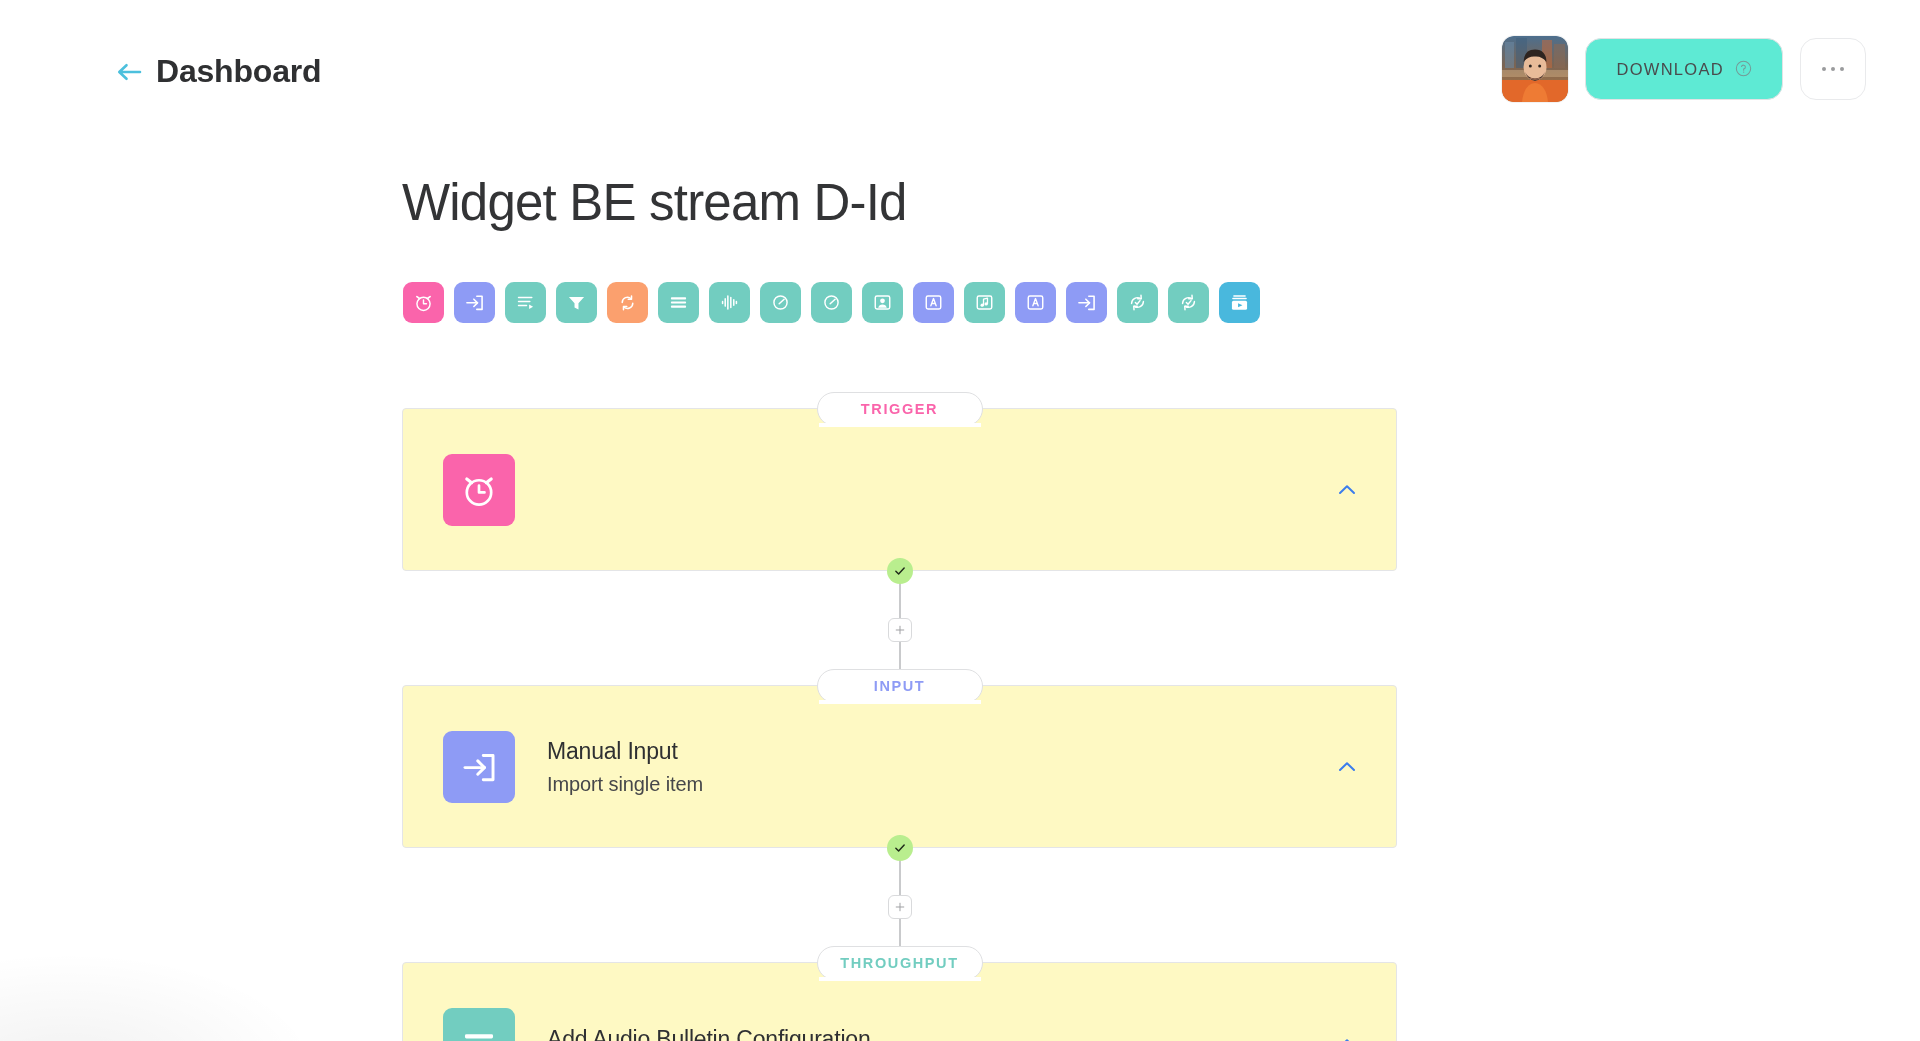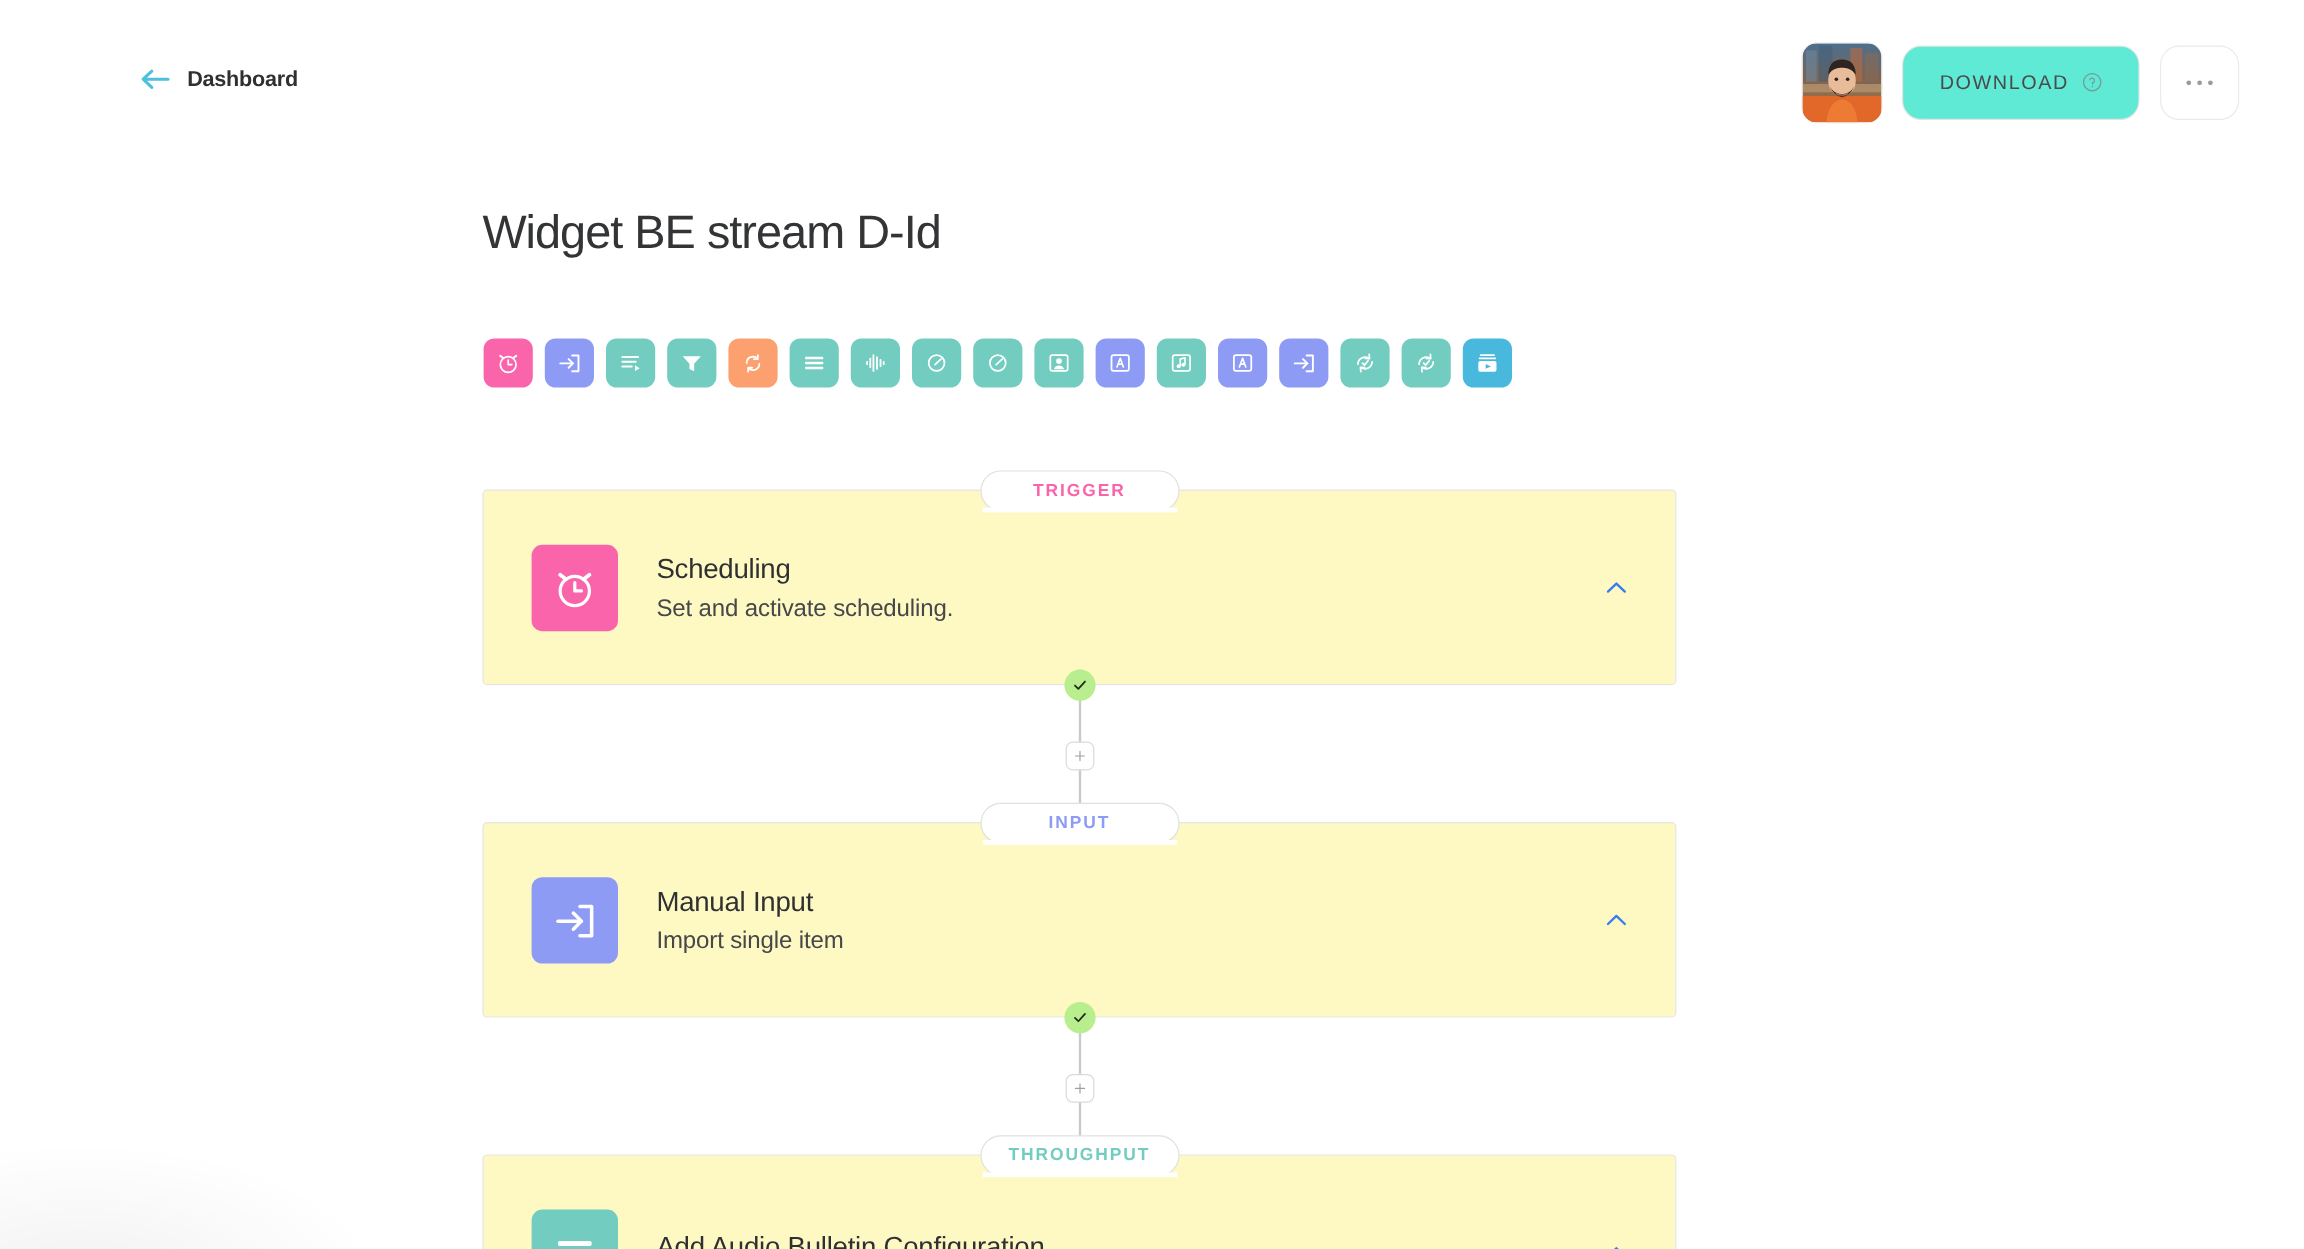--- a/index.html
+++ b/index.html
@@ -28,21 +28,21 @@
     position: absolute; top: 0; left: 0;
     width: 1920px; height: 136px;
   }
   .back-link {
     position: absolute; left: 116px; top: 53px;
     display: flex; align-items: center; gap: 14px;
     cursor: pointer;
   }
   .back-arrow { width: 26px; height: 26px; display: block; }
   .back-label {
-    font-size: 18px; font-weight: 700; color: #2f3032;
+    font-size: 32px; font-weight: 700; color: #2f3032;
     letter-spacing: -0.2px;
   }
 
   .top-actions {
     position: absolute; right: 54px; top: 36px;
     display: flex; align-items: center; gap: 17px;
   }
   .avatar {
     width: 66px; height: 66px; border-radius: 12px;
     overflow: hidden; flex: none;
@@ -76,21 +76,21 @@
     width: 66px; height: 62px; border-radius: 16px;
     background: #ffffff; border: 1px solid #e9eaec;
     display: flex; align-items: center; justify-content: center;
     gap: 5px; cursor: pointer;
   }
   .btn-more i { width: 4px; height: 4px; border-radius: 50%; background: #9a9b9d; display: block; }
 
   
   .title {
     position: absolute; left: 402px; top: 173px;
-    font-size: 39px; font-weight: 400; color: #333436;
+    font-size: 51px; font-weight: 400; color: #333436;
     letter-spacing: -0.8px; white-space: nowrap;
   }
 
   
   .icon-strip {
     position: absolute; left: 403px; top: 282px;
     display: flex; gap: 10px;
   }
   .strip-icon {
     width: 41px; height: 41px; border-radius: 9px;
@@ -358,24 +358,20 @@
       <div class="node" style="top: 408px;">
     <div class="node-card">
       <div class="node-badge notch-mask" style="color:#fa64ab">TRIGGER</div>
       <div class="node-icon" style="background:#fa64ab">
             <svg viewBox="0 0 41 41" width="50" height="50">
               <circle cx="20.5" cy="22.5" r="10" stroke="#ffffff" fill="none" stroke-linecap="round" stroke-linejoin="round" stroke-width="2.2"></circle>
                <path d="M20.5 16.8 V22.5 H25" stroke="#ffffff" fill="none" stroke-linecap="round" stroke-linejoin="round" stroke-width="2.2"></path>
                <path d="M10.5 11.5 L14.5 14.5 M30.5 11.5 L26.5 14.5" stroke="#ffffff" fill="none" stroke-linecap="round" stroke-linejoin="round" stroke-width="2.6"></path>
             </svg>
           </div>
-      <div class="node-text">
-        <div class="node-title">Scheduling</div>
-        <div class="node-desc">Set and activate scheduling.</div>
-      </div>
       <div class="node-chevron">
         <svg viewBox="0 0 26 26" width="26" height="26">
           <path d="M6 16 L13 9.3 L20 16" fill="none" stroke="#3b7ded" stroke-width="2" stroke-linecap="round" stroke-linejoin="round"></path>
         </svg>
       </div>
     </div>
       </div>
       <div class="node" style="top: 685px;">
     <div class="node-card">
       <div class="node-badge notch-mask" style="color:#8e9bf5">INPUT</div>

